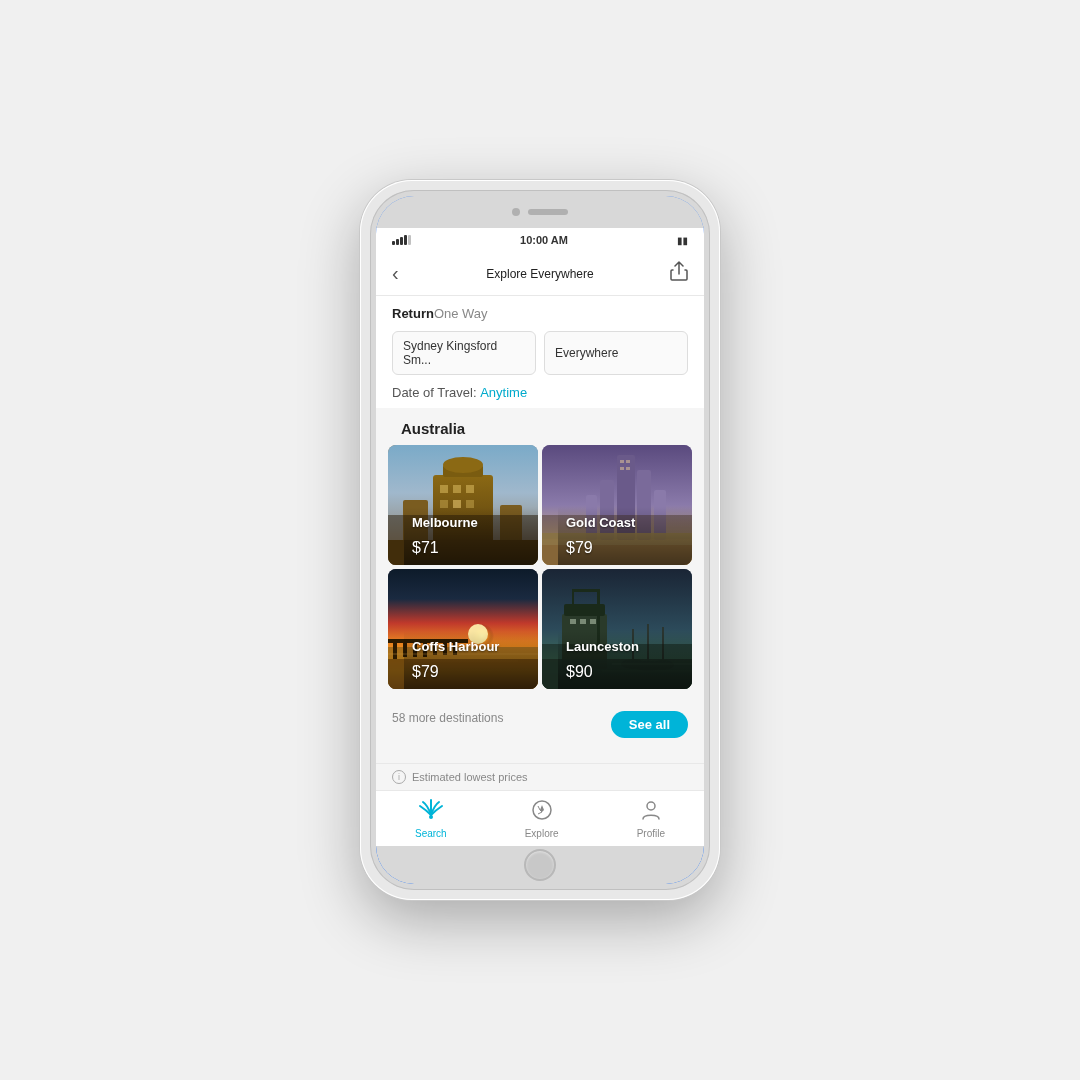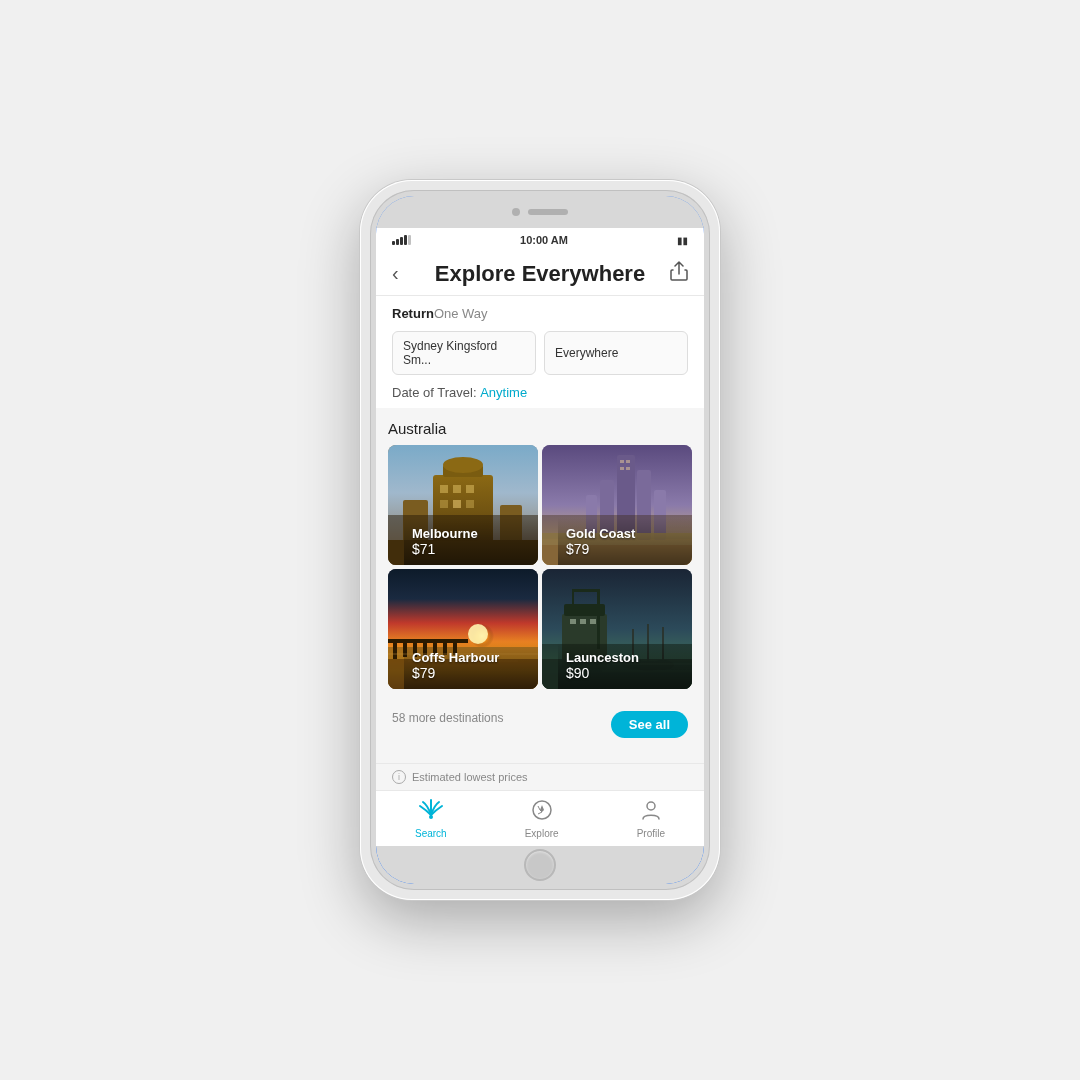--- a/index.html
+++ b/index.html
@@ -112,22 +112,22 @@
       flex-shrink: 0;
     }
     .nav-back {
       position: absolute;
       left: 16px;
       font-size: 20px;
       color: #555;
       cursor: pointer;
     }
     .nav-title {
-      font-size: 22px;
-      font-weight: 700;
+      font-size: 12px;
+      font-weight: 400;
       color: #222;
     }
     .nav-share {
       position: absolute;
       right: 16px;
       font-size: 18px;
       color: #555;
       cursor: pointer;
     }
 
@@ -181,23 +181,23 @@
 
     
     .destinations {
       flex: 1;
       overflow-y: auto;
       background: #f5f5f5;
     }
 
     .section-title {
       font-size: 15px;
-      font-weight: 400;
+      font-weight: 700;
       color: #222;
-      padding: 12px 12px 8px;
+      padding: 12px 25px 8px;
     }
 
     .grid-container {
       display: grid;
       grid-template-columns: 1fr 1fr;
       gap: 4px;
       padding: 0 12px;
     }
 
     .dest-card {
@@ -266,22 +266,23 @@
       background: linear-gradient(to top, rgba(0,0,0,0.5), transparent);
     }
     .dest-name {
       color: #fff;
       font-size: 13px;
       font-weight: 700;
       text-shadow: 0 1px 2px rgba(0,0,0,0.5);
     }
     .dest-price {
       color: #fff;
-      font-size: 14px;
+      font-size: 16px;
       text-shadow: 0 1px 2px rgba(0,0,0,0.5);
+      margin-top: 9px;
     }
 
     
     .see-all-row {
       display: flex;
       justify-content: space-between;
       padding: 22px 16px;
     }
     .more-text {
       font-size: 12px;

